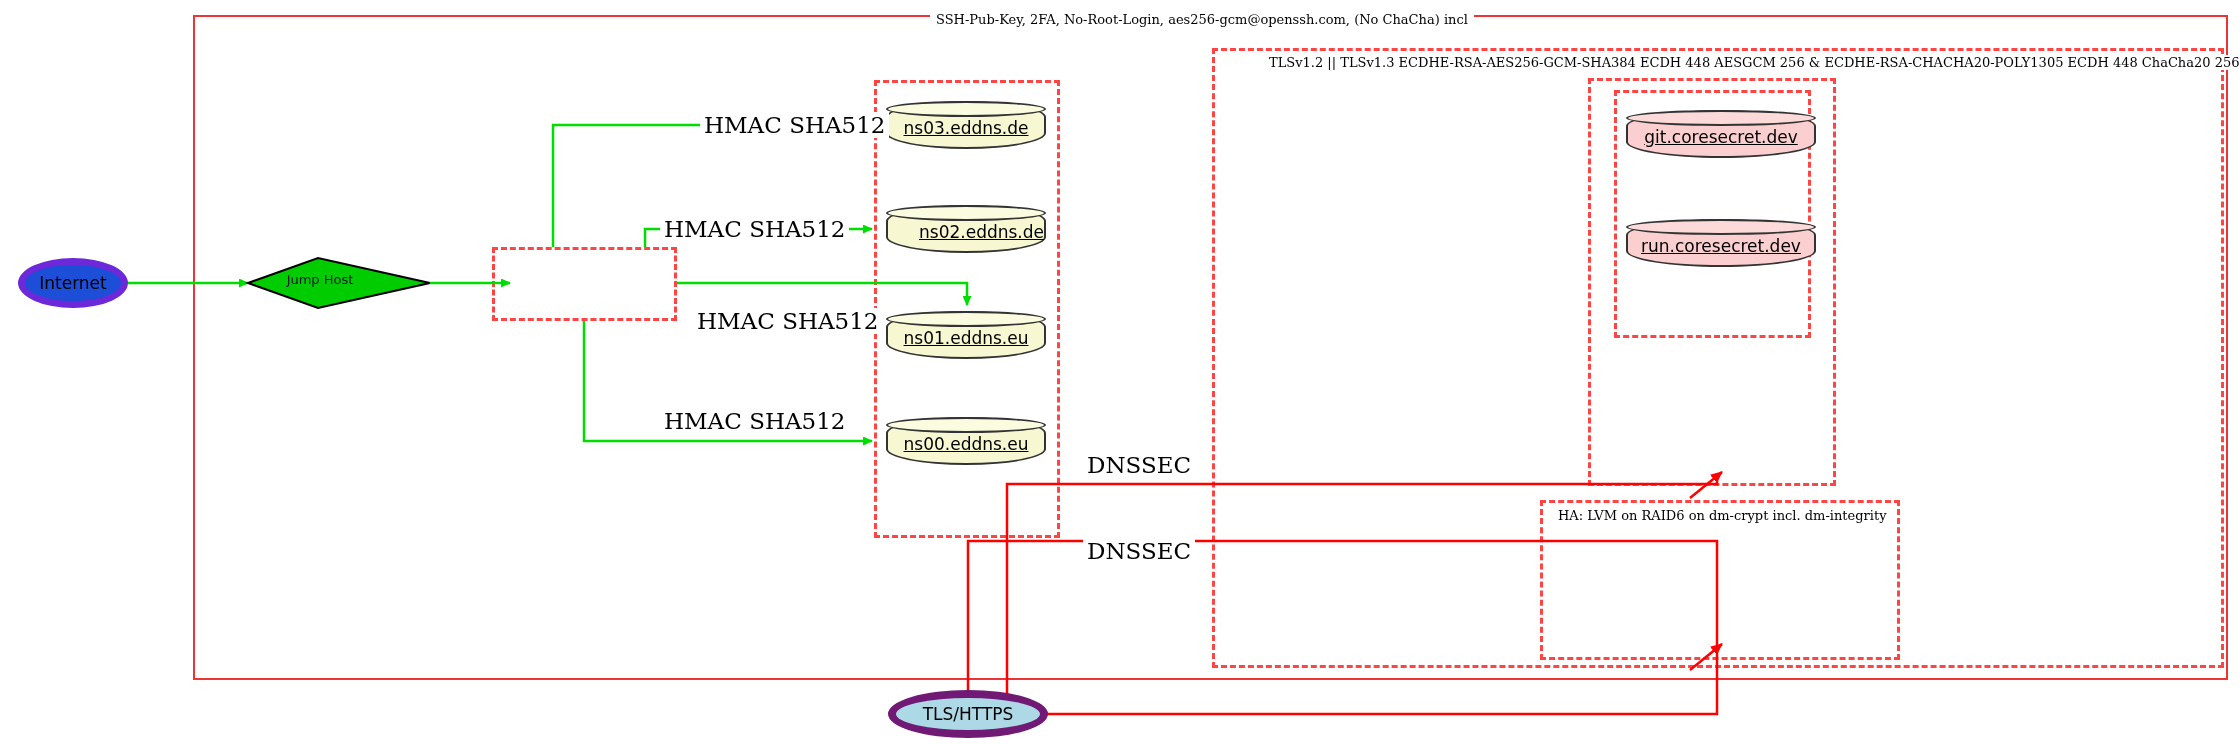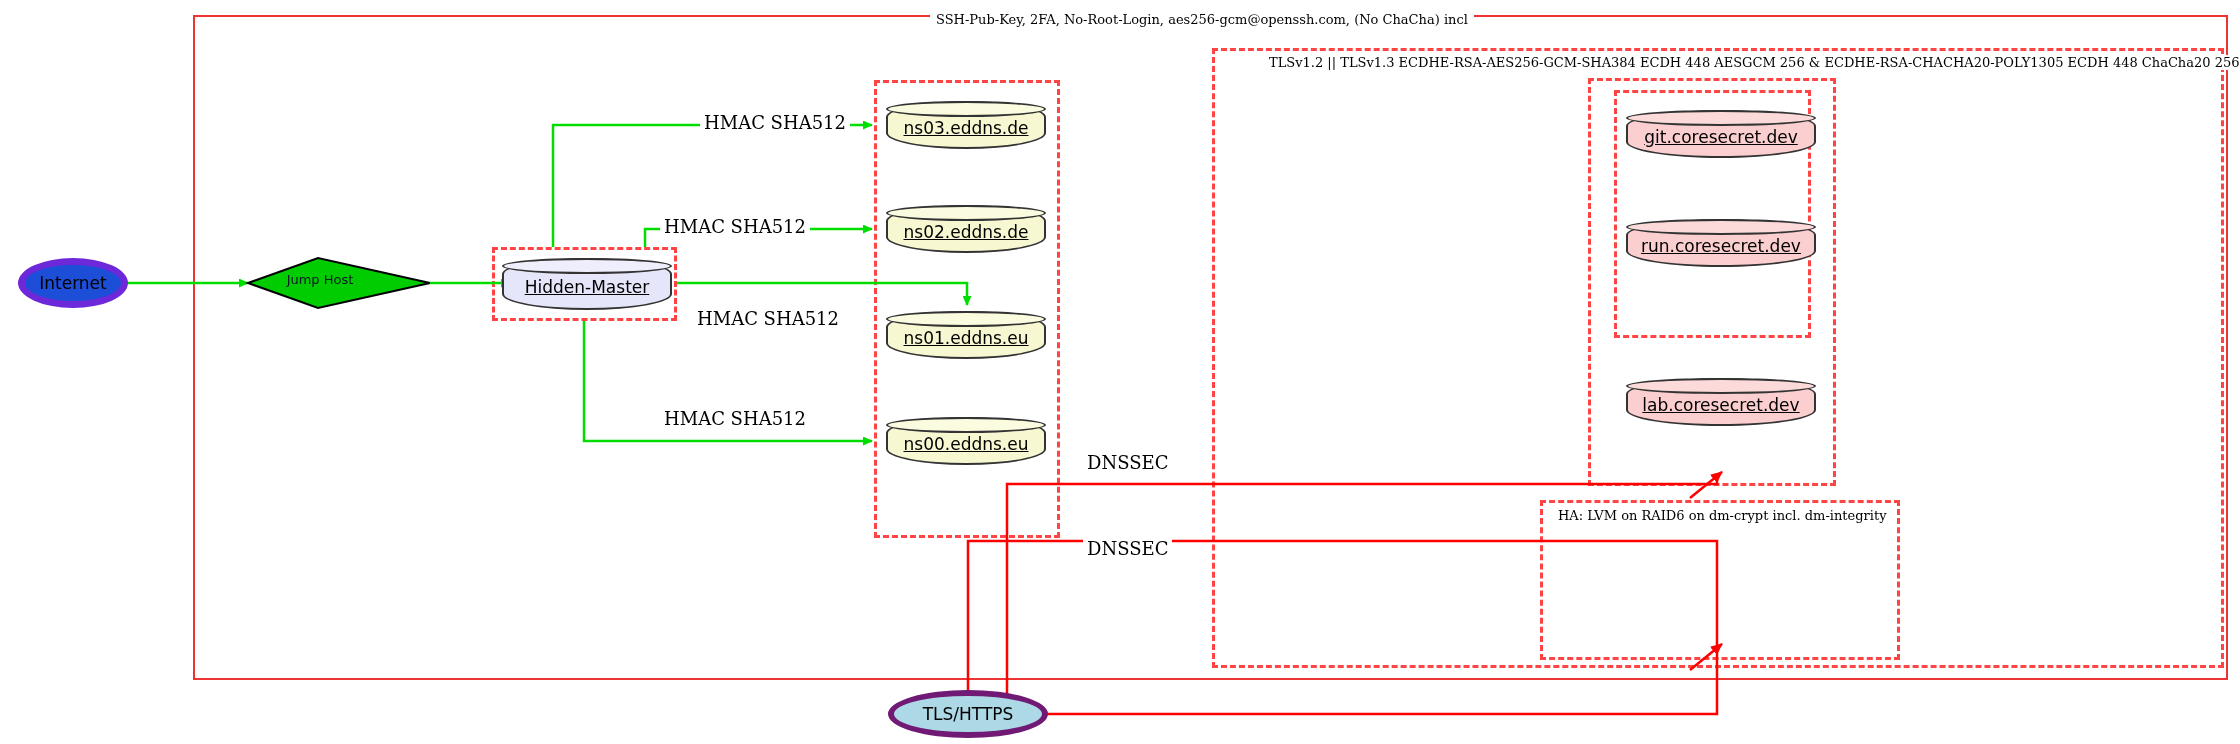--- a/index.html
+++ b/index.html
@@ -89,28 +89,28 @@
   
   .ell {
     border-radius: 50%;
   }
   .ell.internet {
     background: #1d4ed8;
     border: 7px solid #6d28d9;
   }
   .ell.tls {
     background: #add8e6;
-    border: 6px solid #701a75;
+    border: 8px solid #701a75;
   }
 
   
   .edge-label {
     position: absolute;
     font-family: "DejaVu Serif", serif;
-    font-size: 18px;
+    font-size: 23px;
     color: #000000;
     white-space: nowrap;
     background: #ffffff;
     padding: 0 4px;
   }
 
   .jumphost-text {
     position: absolute;
     font-size: 13px;
     color: #0f172a;
@@ -179,31 +179,27 @@
   </svg>
 
   <div class="node ell internet" style="left:18px; top:258px; width:110px; height:50px;">
     <span>Internet</span>
   </div>
 
   <div class="jumphost-text" style="left:265px; top:272px; width:110px; text-align:center;">
     <span>Jump Host</span>
   </div>
 
-  <div class="node cyl lav" style="left:502px; top:258px; width:170px; height:52px;">
-    <div class="cyl-top"></div>
-    <span class="cyl-label">Hidden-Master</span>
-  </div>
 
   <div class="node cyl yel" style="left:886px; top:101px; width:160px; height:48px;">
     <div class="cyl-top"></div>
     <span class="cyl-label">ns03.eddns.de</span>
   </div>
 
-  <div class="node cyl yel" style="left:886px; top:205px; width:160px; height:48px;">
+  <div class="node cyl yel" style="left:886px; top:205px; width:160px; height:48px;justify-content:flex-end;">
     <div class="cyl-top"></div>
     <span class="cyl-label">ns02.eddns.de</span>
   </div>
 
   <div class="node cyl yel" style="left:886px; top:311px; width:160px; height:48px;">
     <div class="cyl-top"></div>
     <span class="cyl-label">ns01.eddns.eu</span>
   </div>
 
   <div class="node cyl yel" style="left:886px; top:417px; width:160px; height:48px;">
@@ -214,24 +210,20 @@
   <div class="node cyl pnk" style="left:1626px; top:110px; width:190px; height:48px;">
     <div class="cyl-top"></div>
     <span class="cyl-label">git.coresecret.dev</span>
   </div>
 
   <div class="node cyl pnk" style="left:1626px; top:219px; width:190px; height:48px;">
     <div class="cyl-top"></div>
     <span class="cyl-label">run.coresecret.dev</span>
   </div>
 
-  <div class="node cyl pnk" style="left:1626px; top:378px; width:190px; height:48px;">
-    <div class="cyl-top"></div>
-    <span class="cyl-label">lab.coresecret.dev</span>
-  </div>
 
 
   <div class="node ell tls" style="left:888px; top:690px; width:160px; height:48px;">
     <span>TLS/HTTPS</span>
   </div>
 
   <div class="edge-label" style="left:700px; top:112px;">HMAC SHA512</div>
 
   <div class="edge-label" style="left:660px; top:216px;">HMAC SHA512</div>
 

